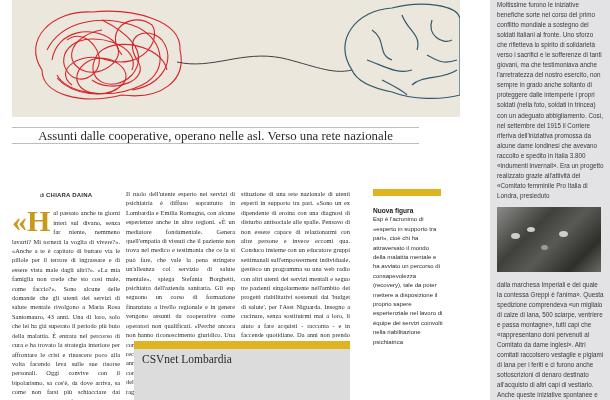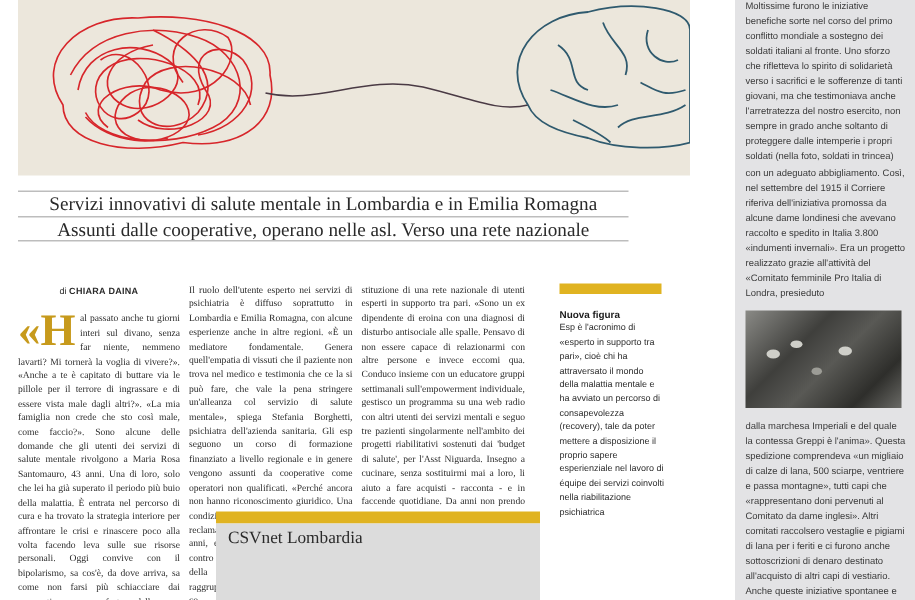--- a/index.html
+++ b/index.html
@@ -50,21 +50,21 @@
   .byline { font-family: "Liberation Sans", sans-serif; font-size: 6px; text-align: center; margin: 2px 0 8px 0; }
   .byline b { font-weight: 700; letter-spacing: 0.2px; }
   .dropcap-wrap { position: relative; }
   .dropcap {
     float: left; font-family: "Liberation Serif", serif; font-weight: 700;
     color: #c79a1c; font-size: 30px; line-height: 26px; margin: 0 3px 0 0; height: 28px;
   }
 
   .gold-bar { background: #e0b321; height: 7px; }
   .csv-box {
-    position: absolute; left: 144px; top: 341px; width: 216px;
+    position: absolute; left: 134px; top: 341px; width: 216px;
   }
   .csv-box .gold-bar { height: 8px; }
   .csv-box .box {
     background: #dcdcdc; height: 52px; padding: 4px 8px;
     font-family: "Liberation Serif", serif; font-size: 11.5px; color: #2a2a2a;
   }
   .col4 .gold-bar { width: 68px; margin-bottom: 10px; }
   .col4 .kicker { font-weight: 700; font-size: 6.6px; color: #1a1a1a; }
 </style>
 </head>
@@ -90,21 +90,20 @@
       <path d="M420 20 C415 35, 430 45, 440 40"></path>
       <path d="M355 60 C370 65, 385 75, 400 70"></path>
       <path d="M400 85 C410 75, 430 80, 445 70"></path>
       <path d="M370 80 C380 85, 390 90, 395 95"></path>
       <path d="M415 55 C425 60, 430 65, 445 60"></path>
     </g>
   </svg>
 </div>
 
 <div class="headlines">
-  <div class="hl">Servizi innovativi di salute mentale in Lombardia e in Emilia Romagna</div>
   <div class="hl">Assunti dalle cooperative, operano nelle asl. Verso una rete nazionale</div>
 </div>
 
 <div class="col col1">
   <div class="byline">
     <span>di</span>
     <b>CHIARA DAINA</b>
   </div>
   <div class="dropcap-wrap">
     <span class="dropcap">«H</span>

